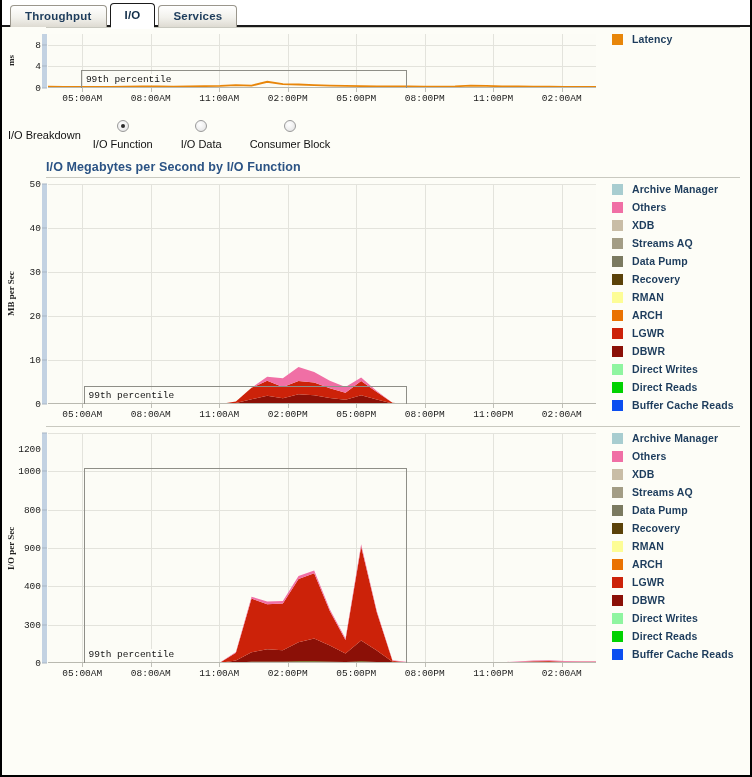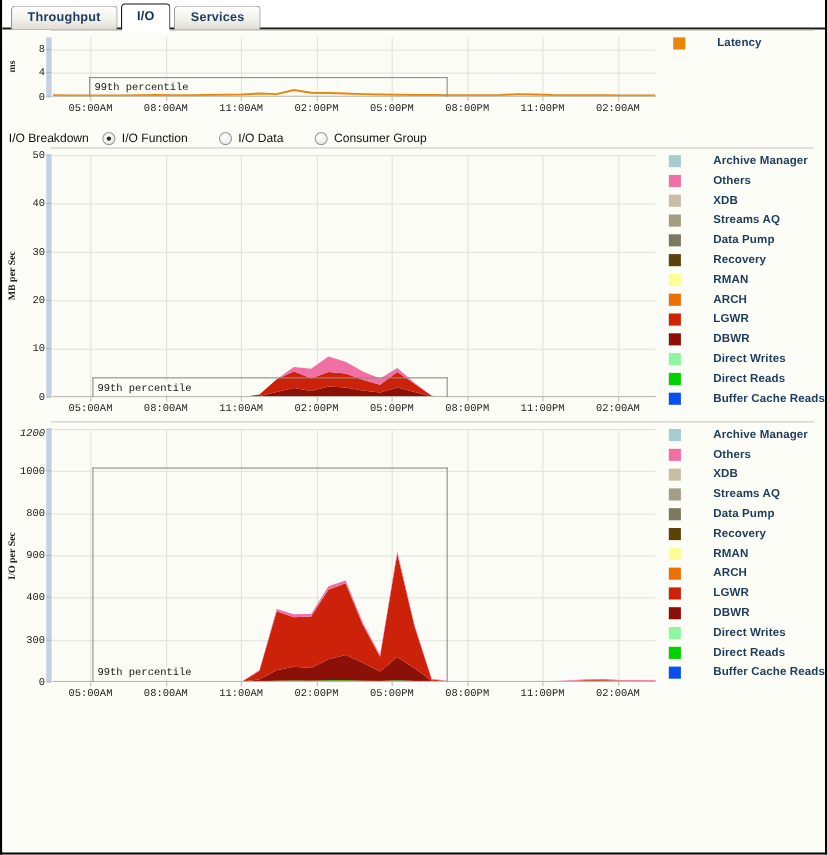--- a/index.html
+++ b/index.html
@@ -190,21 +190,20 @@
     width: 11px; height: 11px;
     flex: 0 0 11px;
     border: none;
   }
   .legend-label {
     font-size: 10.5px;
     font-weight: bold;
     color: #1d3c5c;
     white-space: nowrap;
     letter-spacing: .1px;
-    margin-left: 20px;
   }
 
   
   .radio-row {
     display: flex;
     align-items: center;
     padding: 10px 0 2px 6px;
     gap: 0;
     font-size: 11px;
     color: #111;
@@ -215,20 +214,21 @@
     margin-right: 12px;
     white-space: nowrap;
   }
   .radio-opt {
     display: flex;
     align-items: center;
     gap: 6px;
     margin-right: 28px;
     cursor: pointer;
     white-space: nowrap;
+    flex-direction: column;
   }
   .radio-dot {
     width: 12px; height: 12px;
     border-radius: 50%;
     border: 1px solid #9a9a9a;
     background: radial-gradient(circle at 40% 35%, #ffffff 0%, #ededed 60%, #d9d9d9 100%);
     position: relative;
     flex: 0 0 12px;
   }
   .radio-opt.selected .radio-dot::after {
@@ -316,25 +316,26 @@
         <label class="radio-opt selected">
           <span class="radio-dot"></span>
           <span class="radio-text">I/O Function</span>
         </label>
         <label class="radio-opt">
           <span class="radio-dot"></span>
           <span class="radio-text">I/O Data</span>
         </label>
         <label class="radio-opt">
           <span class="radio-dot"></span>
-          <span class="radio-text">Consumer Group</span>
+          <span class="radio-text">Consumer Block</span>
         </label>
       </div>
 
     <div>
+      <div class="section-title">I/O Megabytes per Second by I/O Function</div>
       <div class="title-rule"></div>
       <div class="chart-row">
         <div class="chart-wrap" id="chart1wrap" style="width: 600px; height: 248px;">
             <div class="ylabel" style="left: 4px; top: 6px; height: 220px; display: flex; align-items: center; justify-content: center;">MB per Sec</div>
             <div class="plot" style="position: absolute; left: 46px; top: 6px; width: 548px; height: 220px;">
               <div class="yaxis-bar"></div>
               <div class="ytick" style="top: 220px;">0</div>
               <div class="ytick-mark" style="top: 220px; margin-right: 1px;"></div>
               <div class="gridline-h" style="top: 176px;"></div>
               <div class="ytick" style="top: 176px;">10</div>
@@ -470,21 +471,21 @@
               <div class="gridline-h" style="top: 115px;"></div>
               <div class="ytick" style="top: 115px;">900</div>
               <div class="ytick-mark" style="top: 115px; margin-right: 1px;"></div>
               <div class="gridline-h" style="top: 76.6667px;"></div>
               <div class="ytick" style="top: 76.6667px;">800</div>
               <div class="ytick-mark" style="top: 76.6667px; margin-right: 1px;"></div>
               <div class="gridline-h" style="top: 38.3333px;"></div>
               <div class="ytick" style="top: 38.3333px;">1000</div>
               <div class="ytick-mark" style="top: 38.3333px; margin-right: 1px;"></div>
               <div class="gridline-h" style="top: 0px;"></div>
-              <div class="ytick" style="top: 4px; font-style: italic;">1200</div>
+              <div class="ytick" style="top: 16px;">1200</div>
               <div class="ytick-mark" style="top: 0px; margin-right: 1px;"></div>
               <div class="gridline-v" style="left: 34.25px;"></div>
               <div class="xtick" style="left: 34.25px;">05:00AM</div>
               <div class="xtick-mark" style="left: 34.25px;"></div>
               <div class="gridline-v" style="left: 102.75px;"></div>
               <div class="xtick" style="left: 102.75px;">08:00AM</div>
               <div class="xtick-mark" style="left: 102.75px;"></div>
               <div class="gridline-v" style="left: 171.25px;"></div>
               <div class="xtick" style="left: 171.25px;">11:00AM</div>
               <div class="xtick-mark" style="left: 171.25px;"></div>

